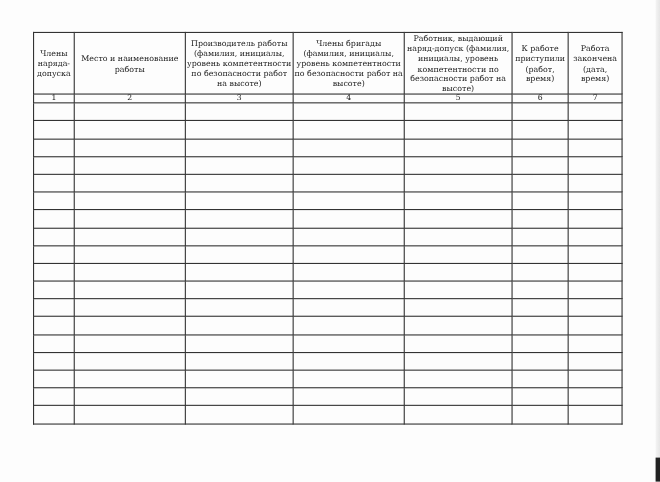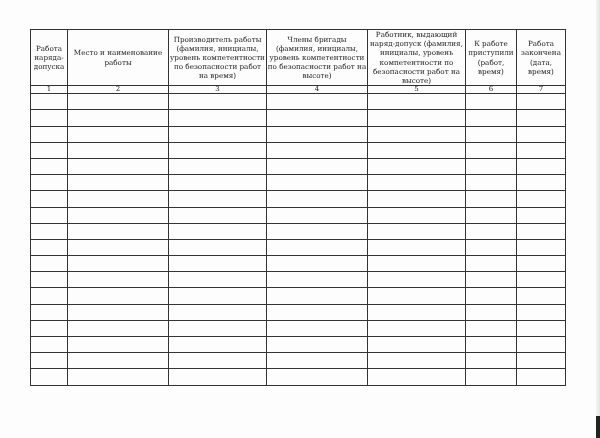--- a/index.html
+++ b/index.html
@@ -23,23 +23,23 @@
     <col style="width:37px">
       <col style="width:101px">
       <col style="width:98px">
       <col style="width:101px">
       <col style="width:98px">
       <col style="width:51px">
       <col style="width:49px">
   </colgroup>
   <thead>
     <tr>
-      <th class="h">Работа наряда-допуска</th>
+      <th class="h">Члены наряда-допуска</th>
       <th class="h">Место и наименование работы</th>
-      <th class="h">Производитель работы (фамилия, инициалы, уровень компетентности по безопасности работ на время)</th>
+      <th class="h">Производитель работы (фамилия, инициалы, уровень компетентности по безопасности работ на высоте)</th>
       <th class="h">Члены бригады (фамилия, инициалы, уровень компетентности по безопасности работ на высоте)</th>
       <th class="h">Работник, выдающий наряд-допуск (фамилия, инициалы, уровень компетентности по безопасности работ на высоте)</th>
       <th class="h">К работе приступили (работ, время)</th>
       <th class="h">Работа закончена (дата, время)</th>
     </tr>
     <tr>
       <td class="num">1</td>
       <td class="num">2</td>
       <td class="num">3</td>
       <td class="num">4</td>

